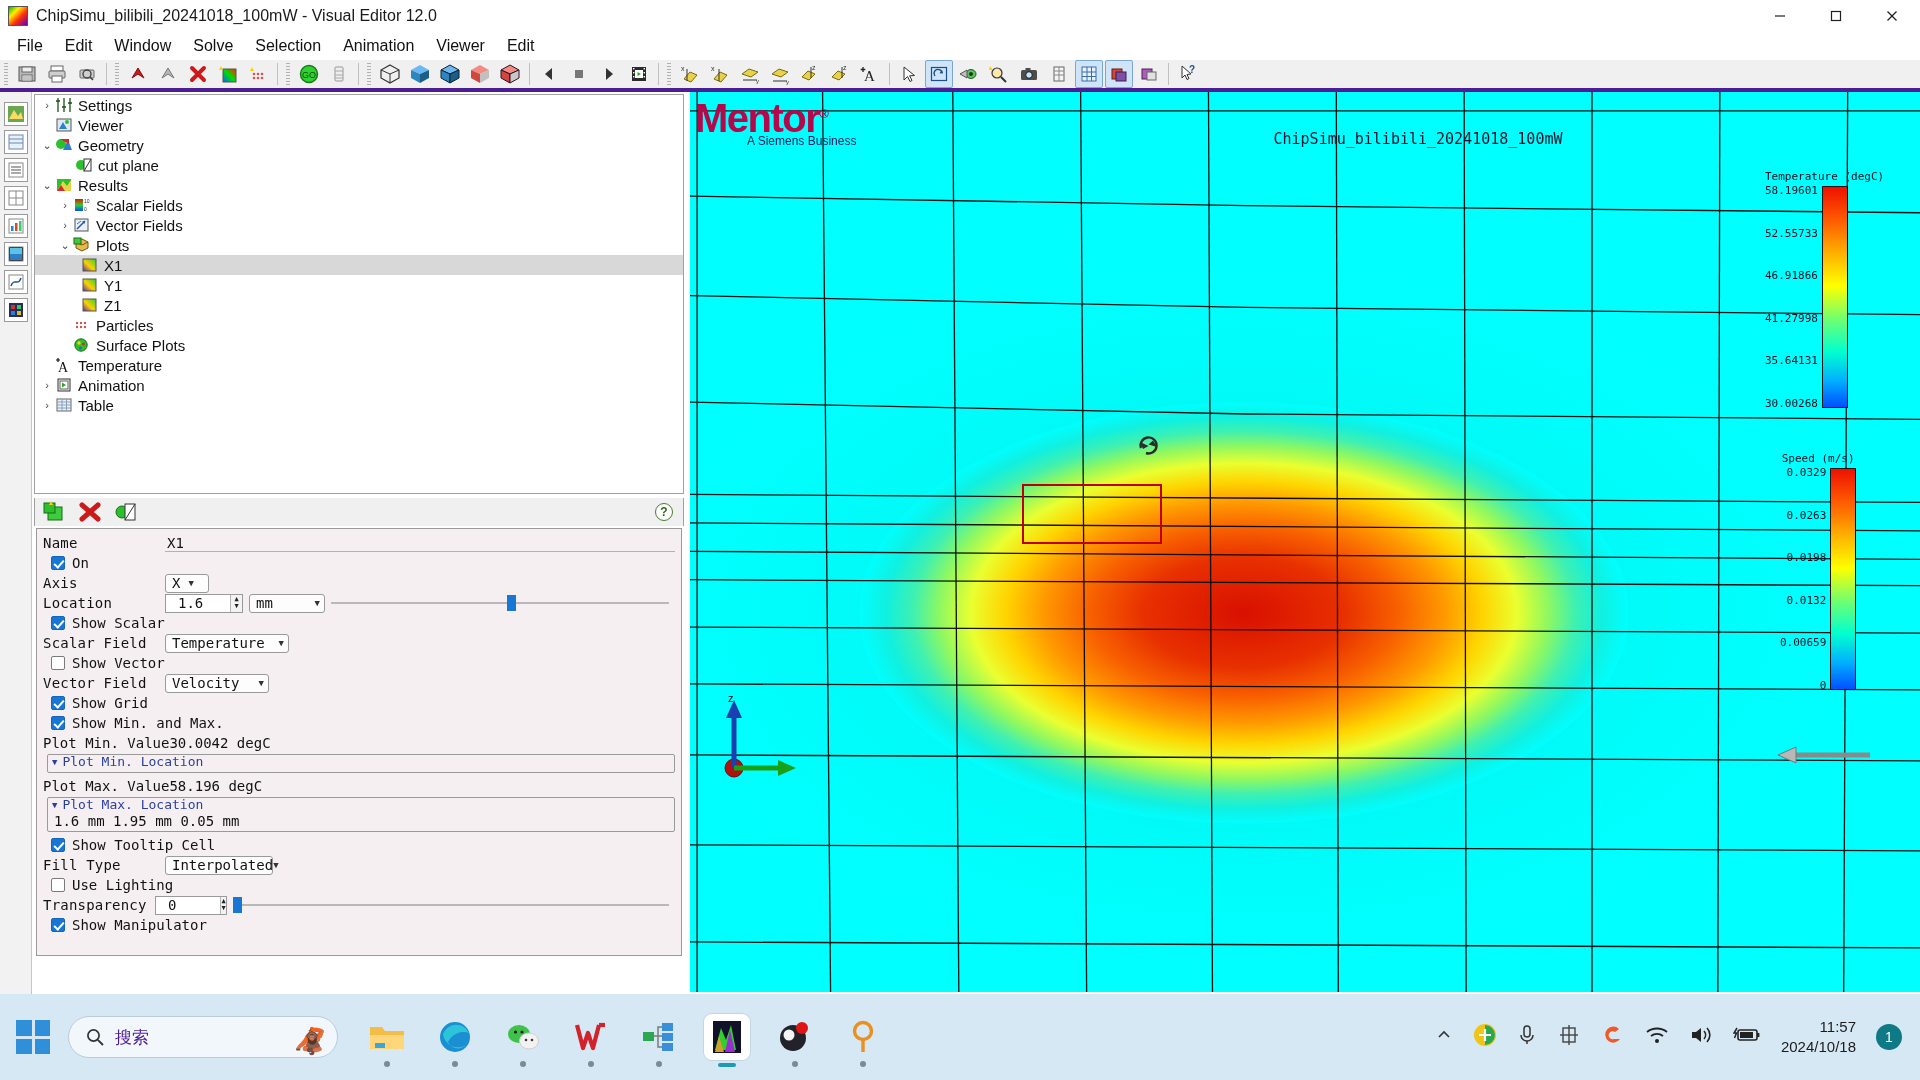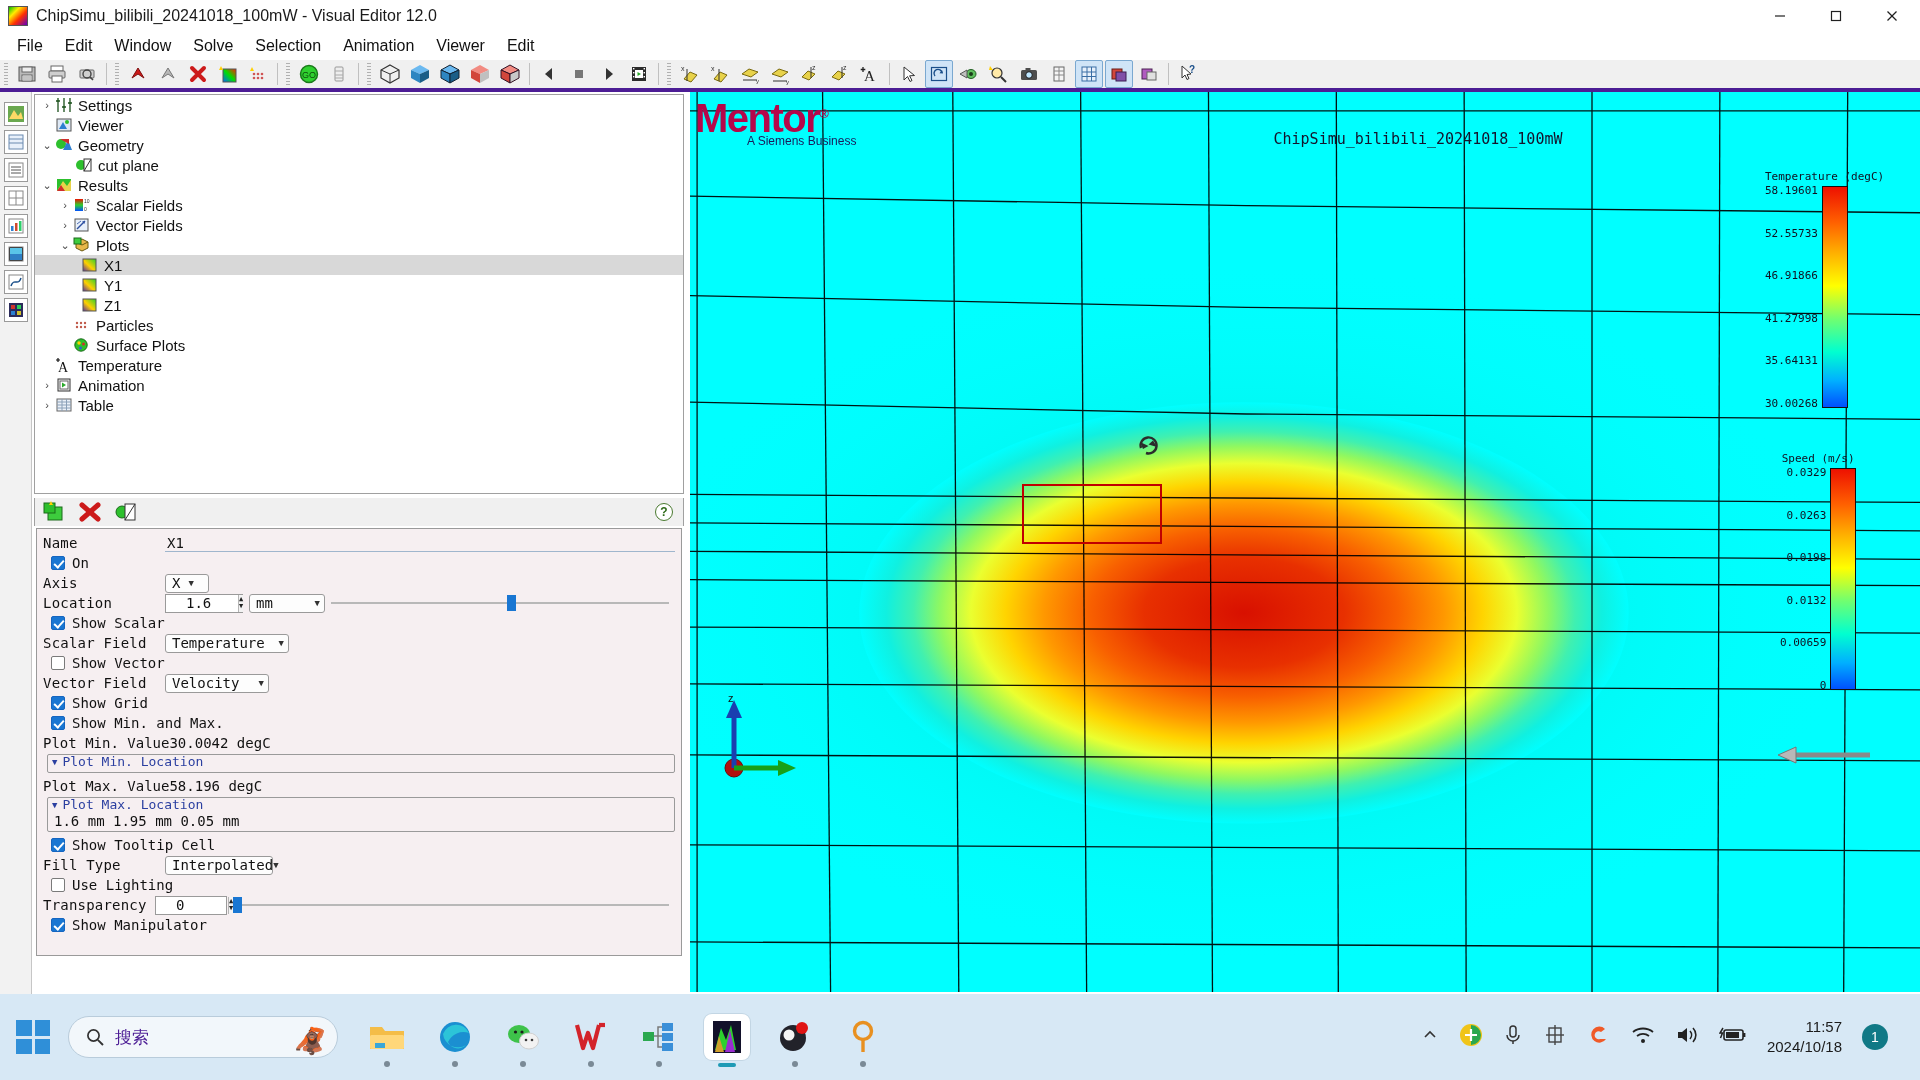--- a/index.html
+++ b/index.html
@@ -122,21 +122,21 @@
   }
   .sel-box {
     height: 19px; background: #fdfdfd; border: 1px solid #9a9a9a; border-radius: 3px;
     display: inline-flex; align-items: center; padding: 0 4px 0 6px;
     font-family: "DejaVu Sans Mono", monospace; font-size: 14px; color: #111;
   }
   .sel-box .caret { margin-left: 8px; font-size: 9px; color: #333; }
   .spin {
     height: 19px; background: #fff; border: 1px solid #9a9a9a; display: inline-flex;
     align-items: center; font-family: "DejaVu Sans Mono", monospace; font-size: 14px;
-    padding-left: 20px;
+    padding-left: 12px;
   }
   .spin .val { min-width: 52px; }
   .spin .arrows { width: 14px; height: 17px; display:flex; flex-direction:column;
      align-items:center; justify-content:center; border-left:1px solid #b5b5b5; background:#f3f3f3;}
   .spin .arrows i { font-style: normal; font-size: 7px; line-height: 7px; color:#222; }
   .slider-track { flex: 1; height: 2px; background: #b8b8b8; position: relative; margin: 0 6px; }
   .slider-thumb { position: absolute; top: -7px; width: 9px; height: 16px; background: #1976d2; }
   .group-box {
     border: 1px solid #9a9a9a; border-radius: 2px; margin: 2px 0 3px 4px;
     padding: 0 4px 2px 4px; position: relative; width: 628px;
@@ -203,21 +203,21 @@
   .searchbox .stext { font-size: 17px; color: #4c1d95; margin-left: 10px; }
   .donkey { position: absolute; right: 10px; bottom: 0; font-size: 26px; }
   .tsk-icons { display: flex; align-items: center; margin-left: 26px; gap: 22px; }
   .tsk-icon { width: 46px; height: 46px; display:flex; align-items:center; justify-content:center;
     position: relative; }
   .tsk-icon.pinned { background: #ffffff; border-radius: 8px; box-shadow: 0 0 0 1px #c3d6e4; }
   .tsk-dot { position: absolute; bottom: -7px; left: 50%; transform: translateX(-50%);
     width: 6px; height: 6px; border-radius: 50%; background: #7a8a96; }
   .tsk-bar { position: absolute; bottom: -7px; left: 50%; transform: translateX(-50%);
     width: 18px; height: 4px; border-radius: 2px; background: #1f9ab5; }
-  .tsk-right { margin-left: auto; display: flex; align-items: center; padding-right: 32px; gap: 20px; }
+  .tsk-right { margin-left: auto; display: flex; align-items: center; padding-right: 18px; gap: 20px; }
   .clock { text-align: right; font-size: 15px; color: #1b1b1b; line-height: 20px; }
   .notif-badge { width: 26px; height: 26px; border-radius: 50%; background: #107986;
     color: #fff; font-size: 14px; display:flex; align-items:center; justify-content:center; }
 </style>
 </head>
 <body>
 
 <div id="app">
 
   <div class="titlebar">

